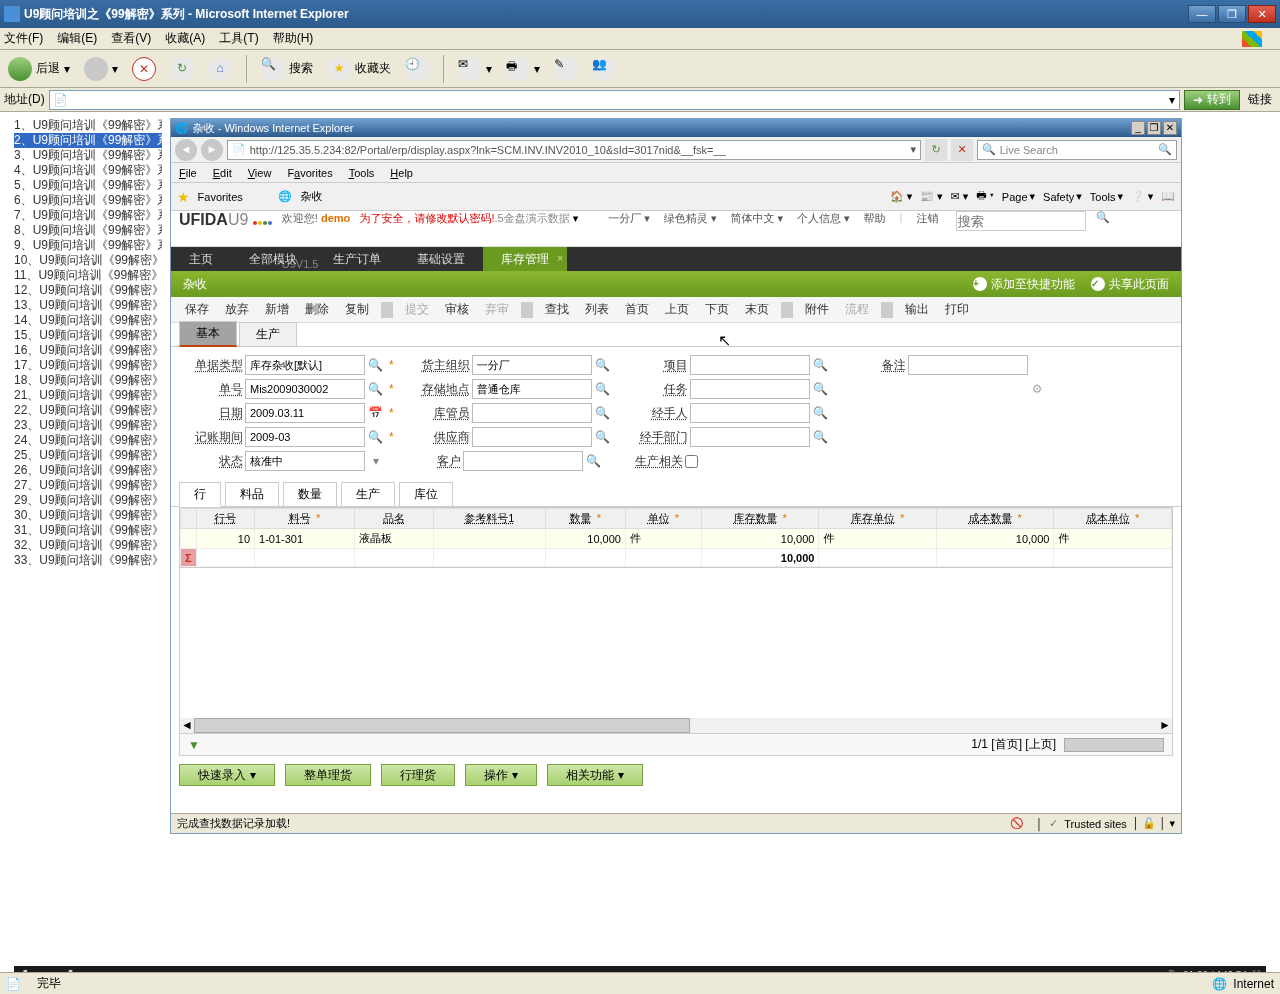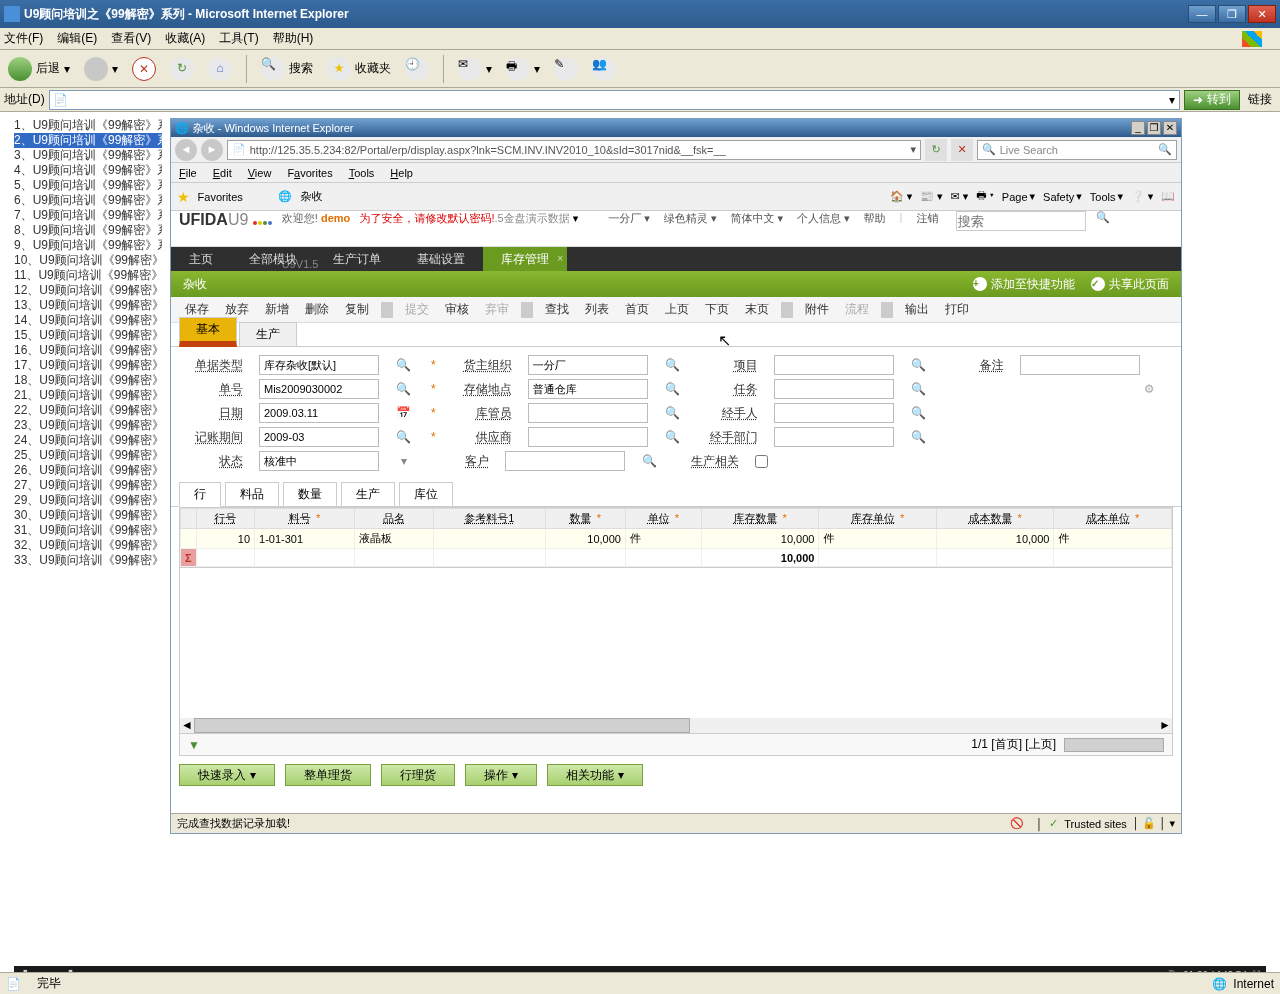--- a/index.html
+++ b/index.html
@@ -76,26 +76,26 @@
 
 
 .action-bar { height: 26px; background: #f5f5f5; border-bottom: 1px solid #ddd; display: flex; align-items: center; padding: 0 8px; gap: 4px; }
 .action-bar span { padding: 2px 6px; color: #333; cursor: pointer; }
 .action-bar span.dis { color: #aaa; }
 .action-bar .div { width: 1px; height: 16px; background: #ccc; margin: 0 2px; }
 
 
 .sub-tabs { height: 24px; display: flex; align-items: flex-end; padding: 0 8px; background:#fff; border-bottom:1px solid #ccc;}
 .sub-tabs .st { padding: 3px 16px; border: 1px solid #ccc; background: #f0f0f0; margin-right: 2px; cursor: pointer; position:relative; top:1px;}
-.sub-tabs .st.active { background: #eab308; border-bottom: 6px solid #c2410c; text-align: center; }
+.sub-tabs .st.active { background: #a3a3a3; border-bottom: 2px solid #c2410c; text-align: center; }
 
 
 .form-area { padding: 8px 16px; background:#fff;}
 .form-row { display: flex; gap: 20px; margin-bottom: 4px; align-items:center;}
-.form-field { display: flex; align-items: center; gap: 16px; }
+.form-field { display: flex; align-items: center; gap: 2px; }
 .form-field label { width: 56px; text-align: right; color: #333; text-decoration: underline dotted; text-underline-offset: 2px;}
 .inp { width: 120px; height: 20px; border: 1px solid #bbb; padding: 0 4px; font-size:11px; background:#fff;}
 .mag { width: 18px; height: 20px; display:inline-flex;align-items:center;justify-content:center;color:#888;cursor:pointer;}
 .req { color: #E07000; margin-left:2px;}
 
 
 .grid-tabs { height: 24px; display: flex; align-items: flex-end; padding: 0 8px; border-bottom:1px solid #ccc;}
 .grid-tabs .gt { padding: 3px 14px; border: 1px solid #ccc; background: #fff; margin-right: 4px; cursor: pointer; position:relative;top:1px;}
 .grid-tabs .gt.active{border-bottom:1px solid #fff;}
 

